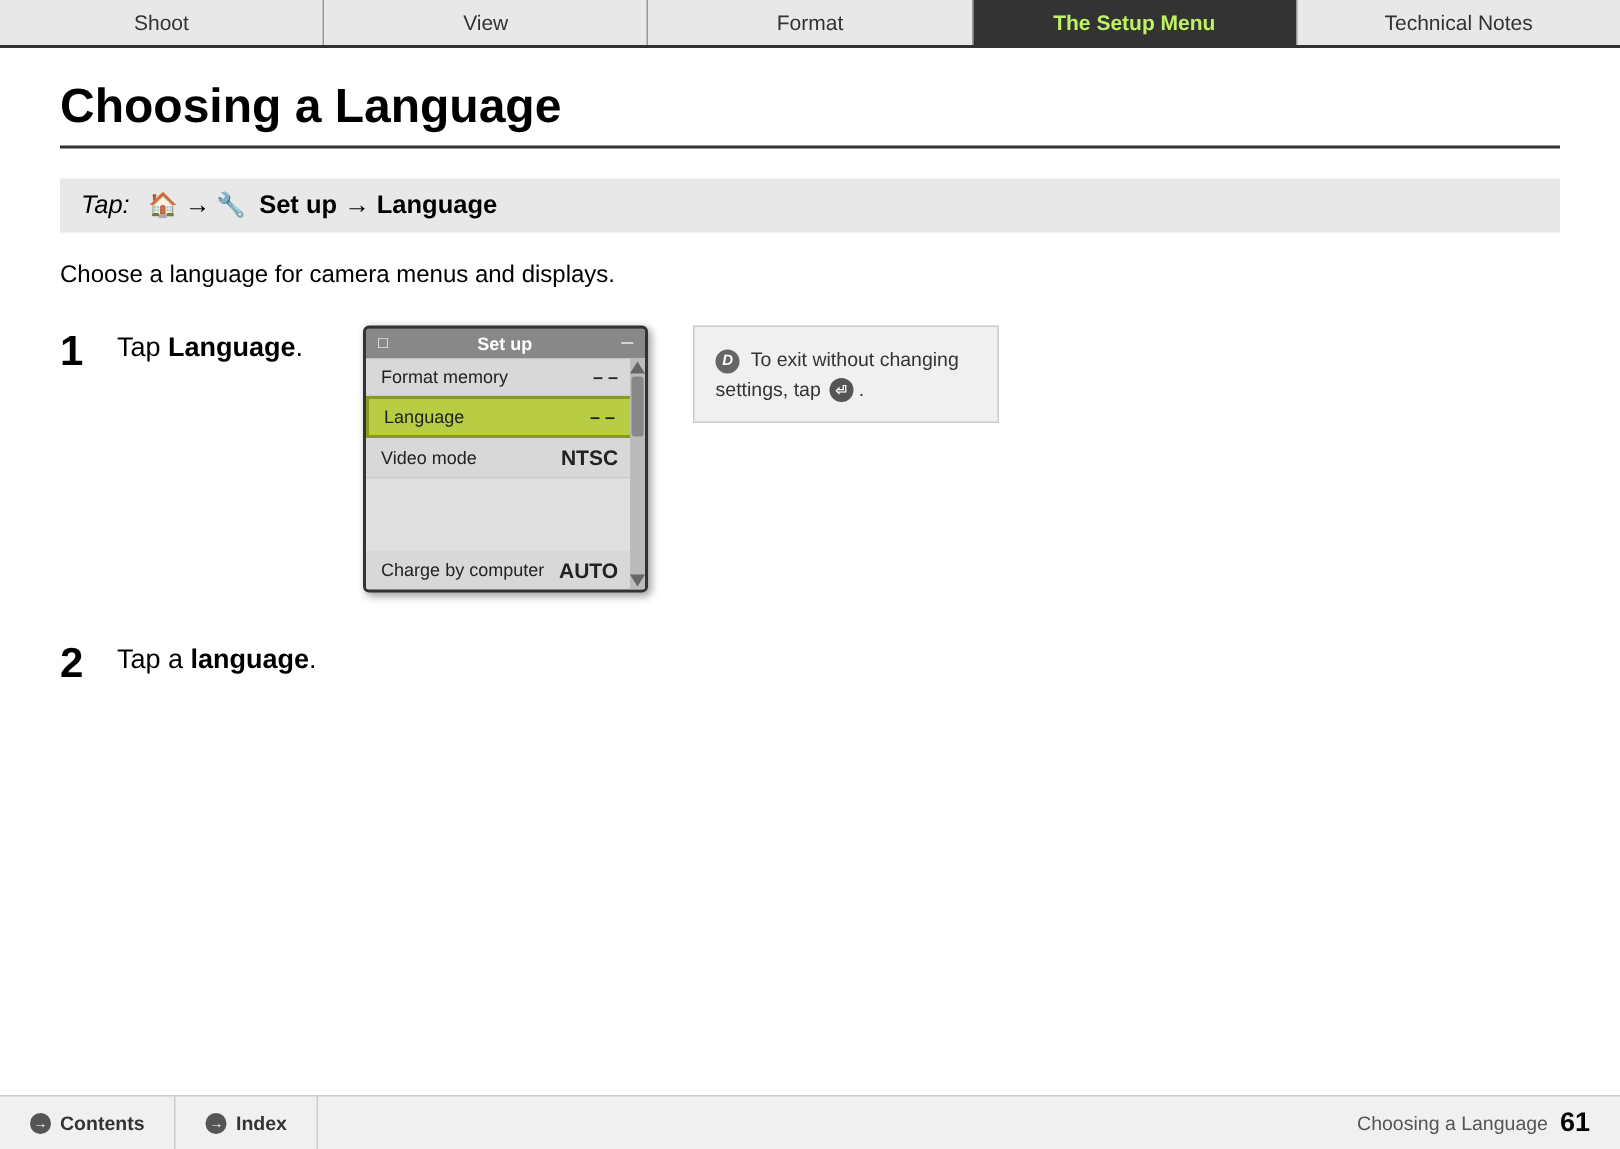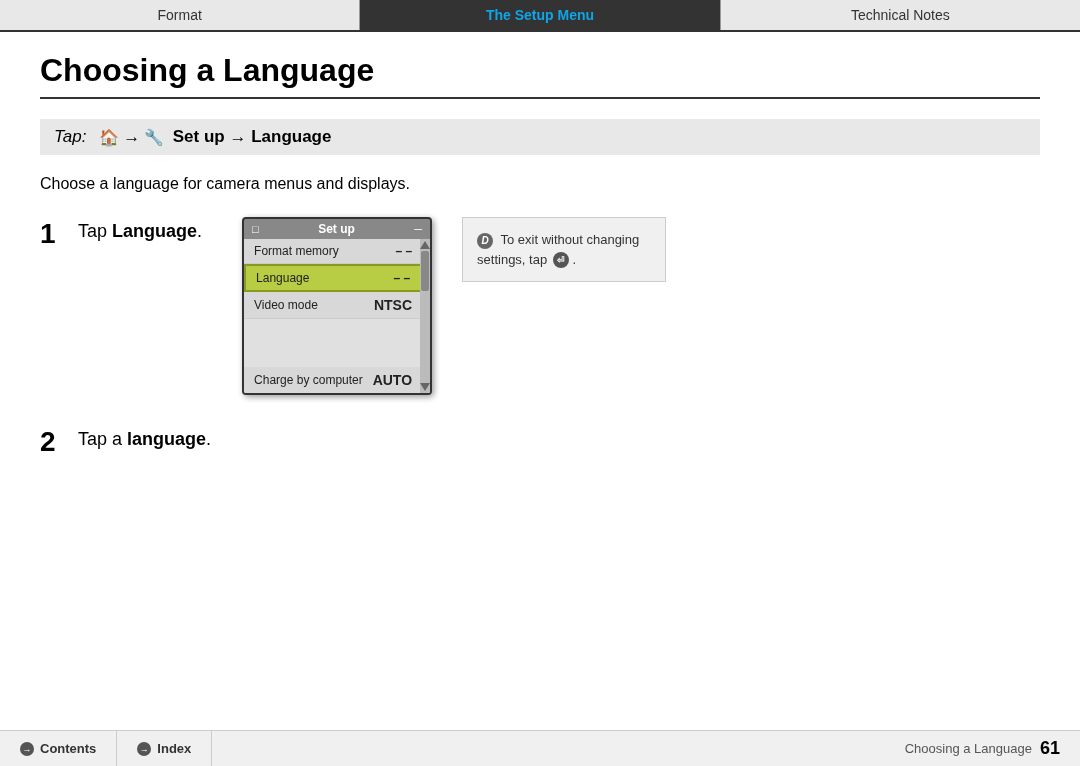--- a/index.html
+++ b/index.html
@@ -33,21 +33,21 @@
       background: #e8e8e8;
       color: #333;
     }
 
     .nav-tab:last-child {
       border-right: none;
     }
 
     .nav-tab.active {
       background: #333;
-      color: #0ea5e9;
+      color: #bef264;
       font-weight: bold;
     }
 
     
     .main-content {
       padding: 20px 40px 40px 40px;
       height: calc(766px - 32px - 36px);
       overflow: hidden;
     }
 
@@ -363,20 +363,22 @@
       flex-direction: row;
       align-items: flex-start;
       gap: 10px;
       margin-top: 0;
     }
   </style>
 </head>
 <body>
 
 <div class="top-nav">
+  <div class="nav-tab">Shoot</div>
+  <div class="nav-tab">View</div>
   <div class="nav-tab">Format</div>
   <div class="nav-tab active">The Setup Menu</div>
   <div class="nav-tab">Technical Notes</div>
 </div>
 
 <div class="main-content">
 
   <div class="page-title">Choosing a Language</div>
 
   <div class="tap-instruction">

